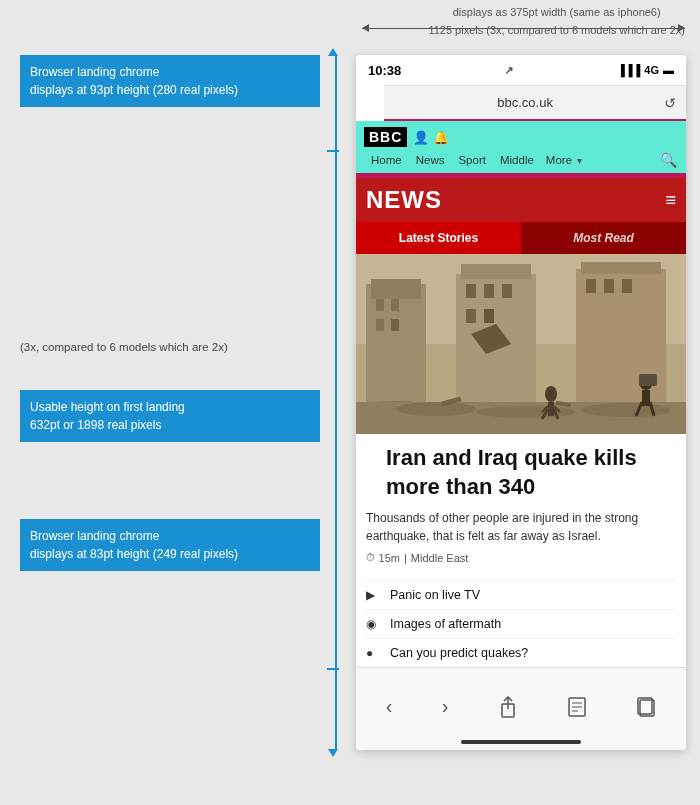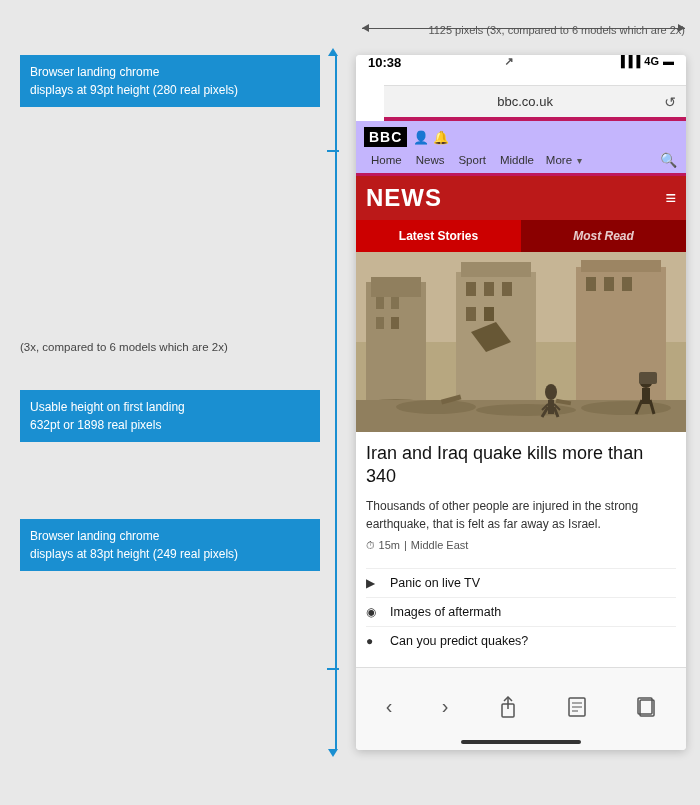--- a/index.html
+++ b/index.html
@@ -106,34 +106,34 @@
       border-radius: 4px;
       overflow: hidden;
       box-shadow: 0 2px 10px rgba(0,0,0,0.2);
     }
 
     
     .status-bar {
       height: 30px;
       background: white;
       display: flex;
-      align-items: flex-start;
+      align-items: center;
       justify-content: space-between;
       padding: 0 12px;
       font-size: 12px;
       font-weight: 600;
     }
     .status-time { font-size: 13px; font-weight: 600; }
     .status-icons { display: flex; align-items: center; gap: 4px; font-size: 11px; }
 
     
     .url-bar {
       background: #f2f2f2;
       border-top: 1px solid #ddd;
-      border-bottom: 4px solid #be185d;
+      border-bottom: 2px solid #be185d;
       height: 36px;
       display: flex;
       align-items: center;
       justify-content: center;
       gap: 8px;
       padding: 0 10px;
       margin-left: 28px;
     }
     .url-text {
       font-size: 13px;
@@ -141,22 +141,22 @@
       flex: 1;
       text-align: center;
     }
     .reload-icon {
       font-size: 14px;
       color: #555;
     }
 
     
     .bbc-top-nav {
-      background: #c4b5fd;
-      border-bottom: 3px solid #be185d;
+      background: #5eead4;
+      border-bottom: 5px solid #be185d;
       padding: 6px 8px 4px 8px;
     }
     .bbc-logo-row {
       display: flex;
       align-items: center;
       gap: 6px;
       margin-bottom: 4px;
     }
     .bbc-logo {
       background: black;
@@ -245,25 +245,26 @@
       height: 180px;
       background: linear-gradient(160deg, #8b7355 0%, #6b5a3e 20%, #9c8c6e 40%, #7a6040 60%, #5c4830 80%, #8a7560 100%);
       position: relative;
       overflow: hidden;
     }
 
     .article-body {
       padding: 10px 10px 6px 10px;
     }
     .article-headline {
-      font-size: 18px;
-      font-weight: 400;
+      font-size: 22px;
+      font-weight: 700;
       color: #111;
       line-height: 1.3;
       margin-bottom: 8px;
+      margin-left: 20px;
     }
     .article-summary {
       font-size: 12px;
       color: #333;
       line-height: 1.5;
       margin-bottom: 6px;
     }
     .article-meta {
       font-size: 11px;
       color: #555;
@@ -339,21 +340,21 @@
       font-size: 11px;
       color: #555;
       line-height: 1.6;
     }
 
   </style>
 </head>
 <body>
 
 <div class="ann-top">
-  <br>
+  <span>displays as 375pt width (same as iphone6)</span><br>
   <span>1125 pixels (3x, compared to 6 models which are 2x)</span>
 </div>
 
 <div class="width-arrow"></div>
 
 <div class="left-panel">
 
   <div class="browser-chrome-top">
     <span>Browser landing chrome</span><br>
     <span>displays at 93pt height (280 real pixels)</span>

